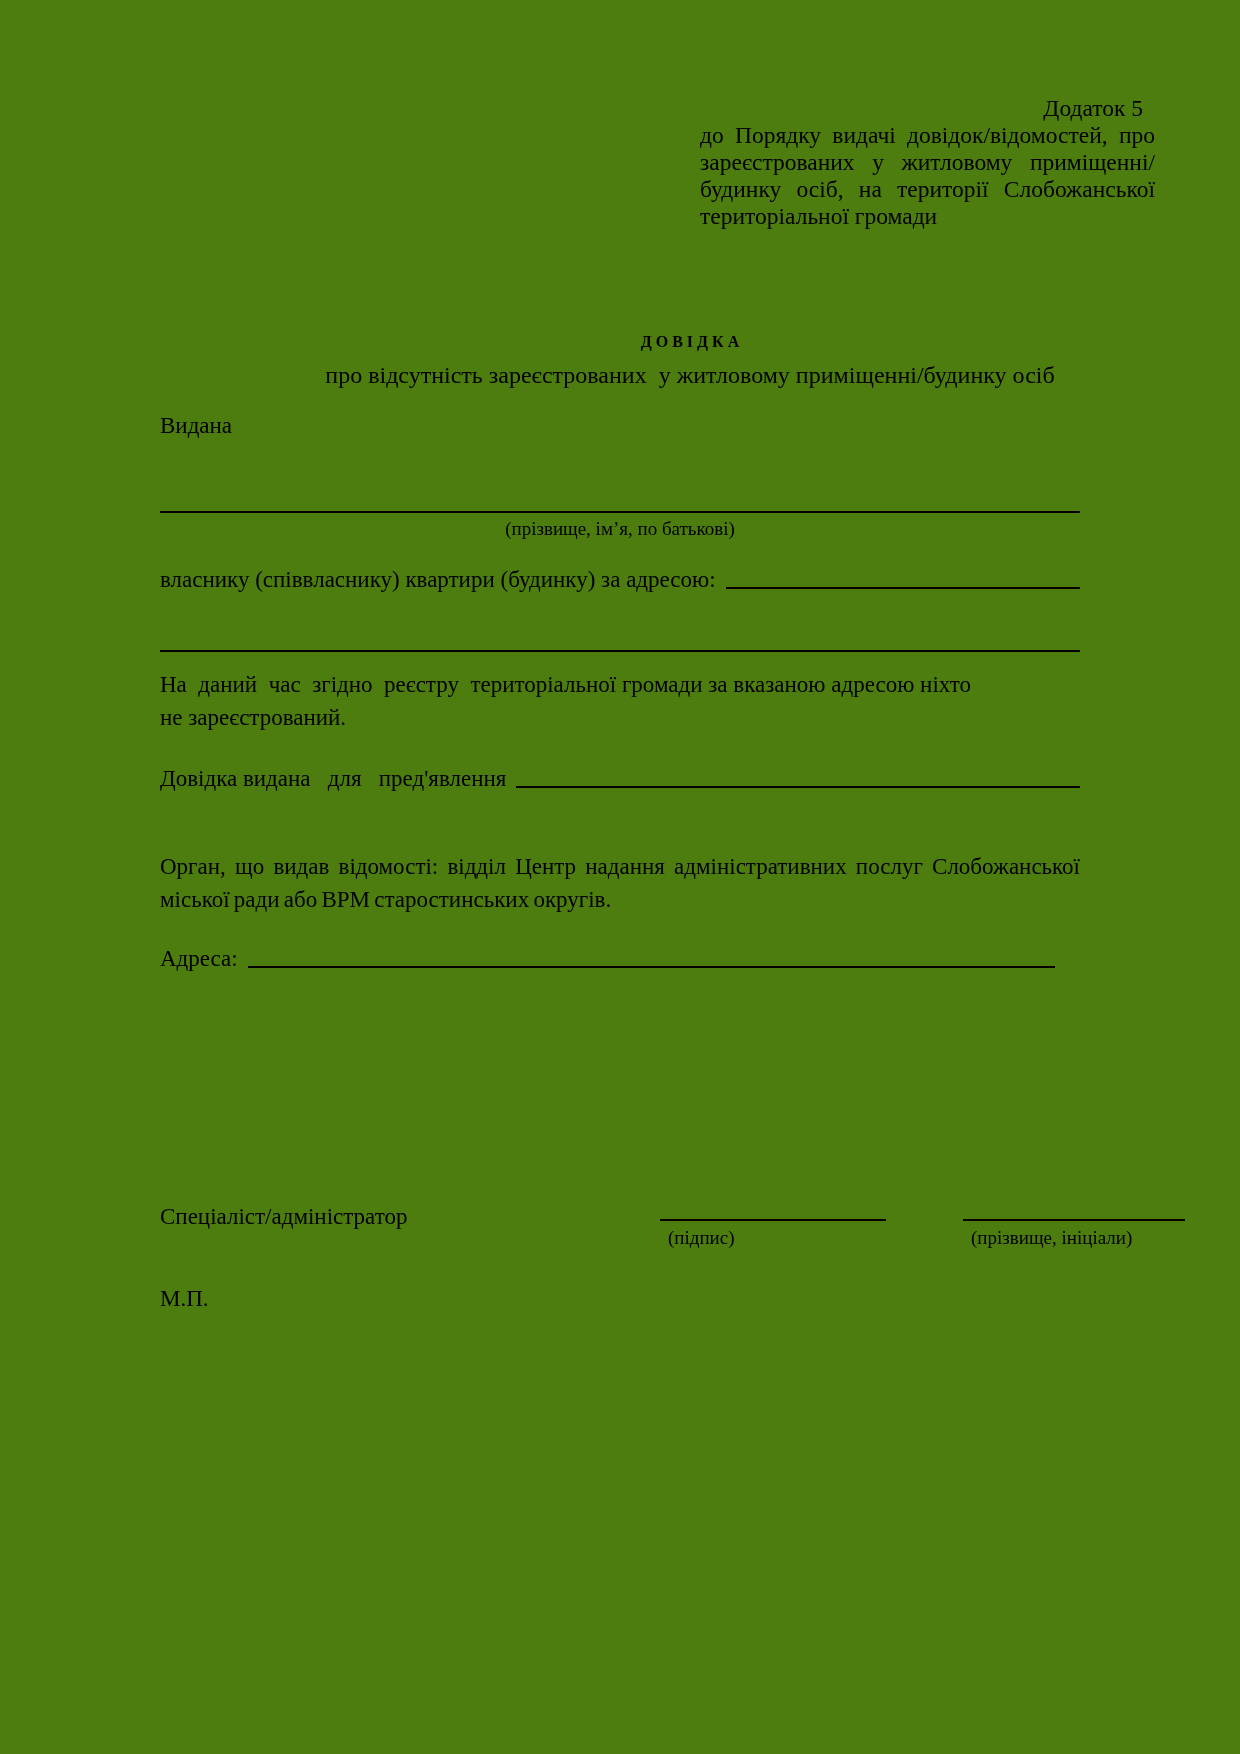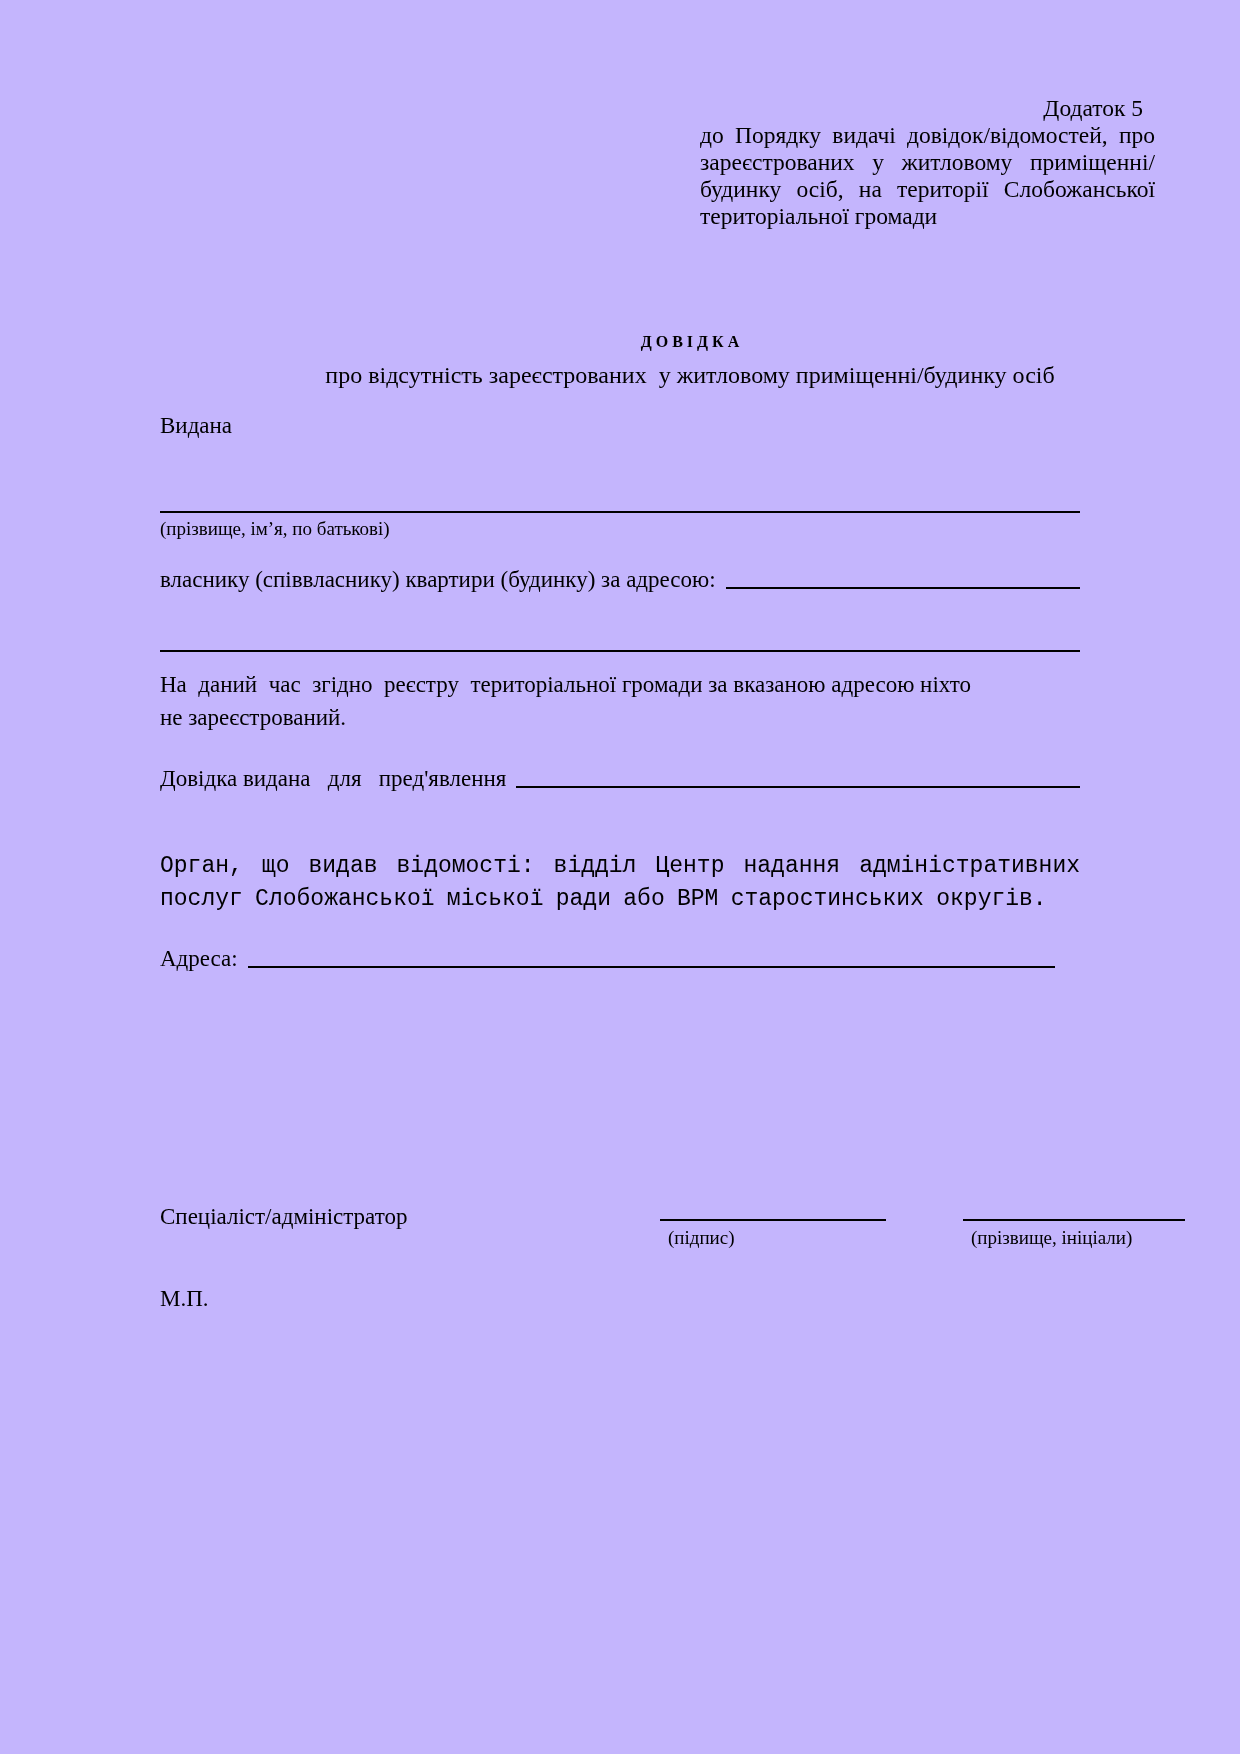--- a/index.html
+++ b/index.html
@@ -4,21 +4,21 @@
 <style>
   html, body {
     margin: 0;
     padding: 0;
     background: #ffffff;
   }
   .page {
     position: relative;
     width: 1240px;
     height: 1754px;
-    background: #c4b5fd;
+    background: #4d7c0f;
     color: #000000;
     font-family: "Liberation Serif", "DejaVu Serif", serif;
     font-size: 23px;
     overflow: hidden;
   }
   .abs { position: absolute; }
 
   
   .annex {
     left: 700px;
@@ -94,37 +94,37 @@
   <div class="abs annex">
     <div class="annex-label">Додаток 5</div>
     <div class="annex-text">до Порядку видачі довідок/відомостей, про зареєстрованих у житловому приміщенні/будинку осіб, на території Слобожанської територіальної громади</div>
   </div>
 
   <div class="abs doc-title">Д О В І Д К А</div>
   <div class="abs doc-subtitle">про відсутність зареєстрованих  у житловому приміщенні/будинку осіб</div>
 
   <div class="abs label" style="left:160px; top:413px;">Видана</div>
   <div class="abs hline" style="left:160px; top:511px; width:920px;"></div>
-  <div class="abs caption" style="left:160px; top:518px; width:920px; text-align:left;">(прізвище, ім’я, по батькові)</div>
+  <div class="abs caption" style="left:160px; top:518px; width:920px; text-align:center;">(прізвище, ім’я, по батькові)</div>
 
   <div class="abs row" style="left:160px; top:567px; width:920px;">
     <span class="label">власнику (співвласнику) квартири (будинку) за адресою:</span>
     <span class="fill"></span>
   </div>
   <div class="abs hline" style="left:160px; top:650px; width:920px;"></div>
 
   <div class="abs row" style="left:160px; top:766px; width:920px;">
     <span class="label">Довідка видана   для   пред'явлення</span>
     <span class="fill"></span>
   </div>
 
   <div class="abs para pre-wrap" style="left:160px; top:668px; width:940px;">На  даний  час  згідно  реєстру  територіальної громади за вказаною адресою ніхто
 не зареєстрований.</div>
 
-  <div class="abs para justify" style="left:160px; top:850px; width:920px;font-family:Liberation Mono, monospace;">Орган, що видав відомості: відділ Центр надання адміністративних послуг Слобожанської міської ради або ВРМ старостинських округів.</div>
+  <div class="abs para justify" style="left:160px; top:850px; width:920px;">Орган, що видав відомості: відділ Центр надання адміністративних послуг Слобожанської міської ради або ВРМ старостинських округів.</div>
 
   <div class="abs row" style="left:160px; top:946px; width:895px;">
     <span class="label">Адреса:</span>
     <span class="fill"></span>
   </div>
 
   <div class="abs label" style="left:160px; top:1204px;">Спеціаліст/адміністратор</div>
   <div class="abs hline" style="left:660px; top:1219px; width:226px;"></div>
   <div class="abs caption" style="left:668px; top:1227px;">(підпис)</div>
   <div class="abs hline" style="left:963px; top:1219px; width:222px;"></div>

